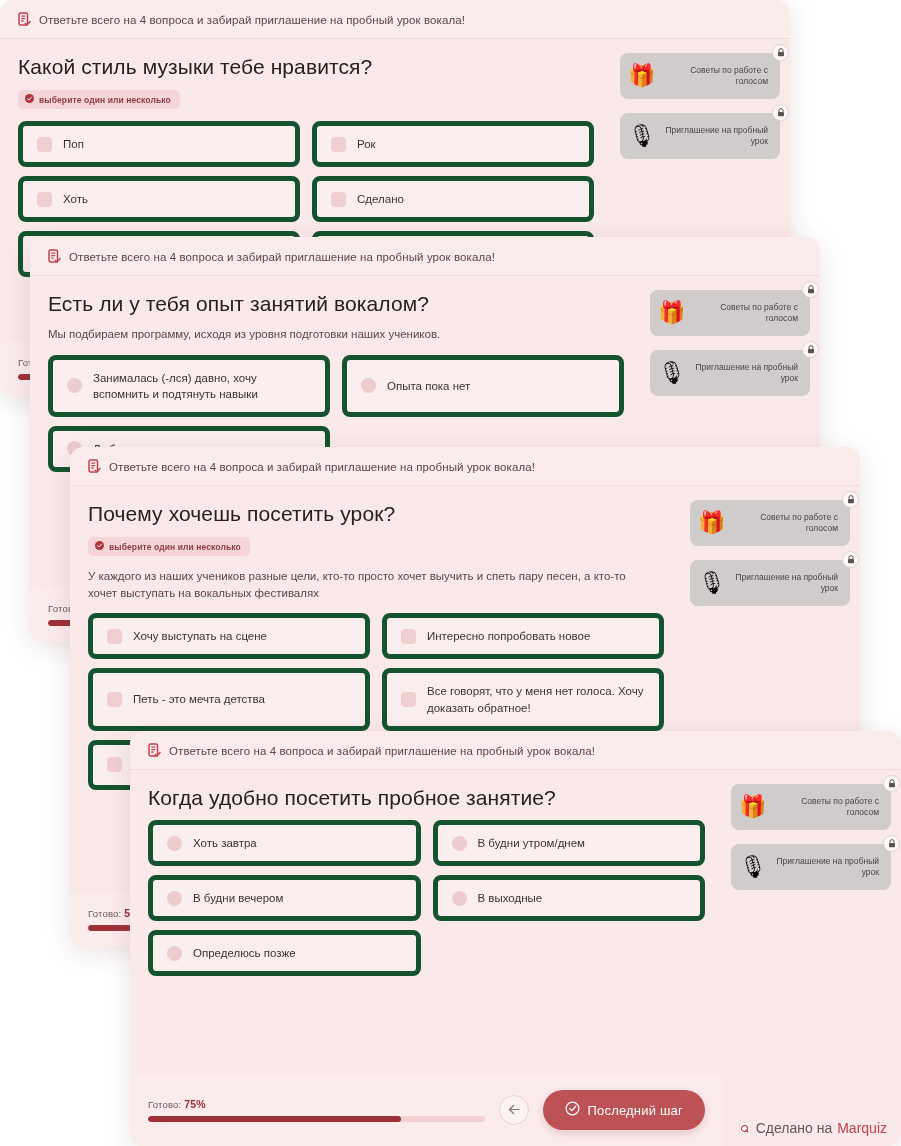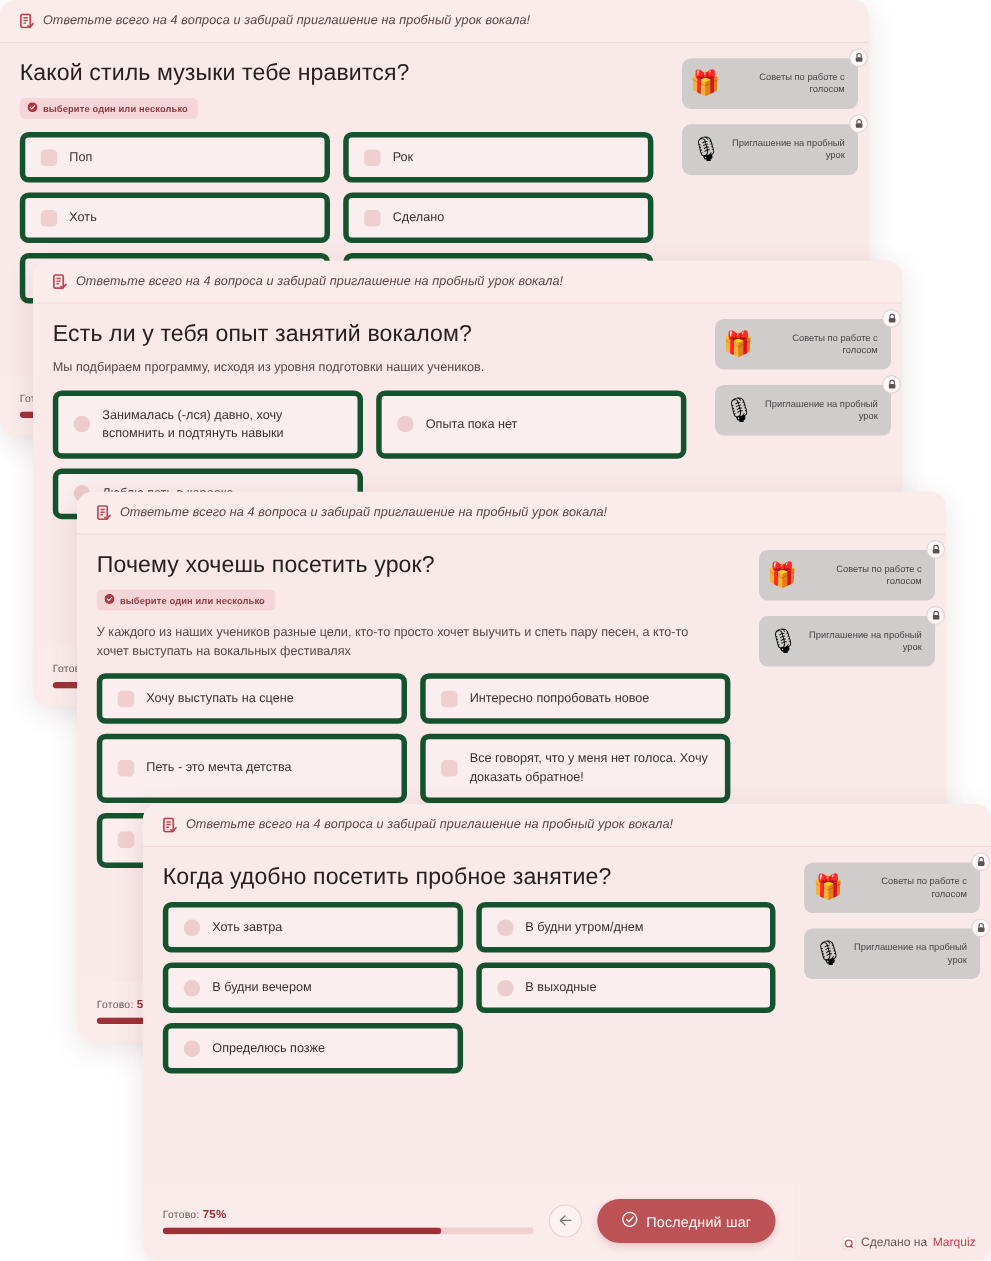--- a/index.html
+++ b/index.html
@@ -22,26 +22,25 @@
     display: flex;
     flex-direction: column;
   }
   .quiz-body-row { display: flex; flex: 1 1 auto; min-height: 0; }
   .quiz-main { flex: 1 1 auto; min-width: 0; display: flex; flex-direction: column; }
   .quiz-side { width: 178px; flex: 0 0 178px; position: relative; }
 
   
   .qhead {
     display: flex;
-    align-items: center;
+    align-items: flex-end;
     gap: 8px;
     padding: 12px 18px;
     border-bottom: 1px solid #f0d9da;
     background: #fbecec;
-    font-style: italic;
   }
   .qhead .doc-ico { flex: 0 0 auto; line-height: 0; }
   .qhead-text {
     font-size: 11.5px;
     color: #5c4446;
     letter-spacing: .1px;
     white-space: nowrap;
   }
 
   
@@ -174,21 +173,21 @@
     display: flex; align-items: center; justify-content: center;
   }
 
   
   .marquiz {
     position: absolute;
     right: 14px; bottom: 10px;
     display: inline-flex;
     align-items: center;
     gap: 5px;
-    font-size: 11px;
+    font-size: 14px;
     color: #6b5456;
   }
   .marquiz .m-ico {
     width: 12px; height: 12px; border-radius: 3px;
     background: #fff;
     border: 1px solid #efd9da;
     display:flex; align-items:center; justify-content:center;
   }
   .marquiz .m-name { color: #c2414c; }
 

